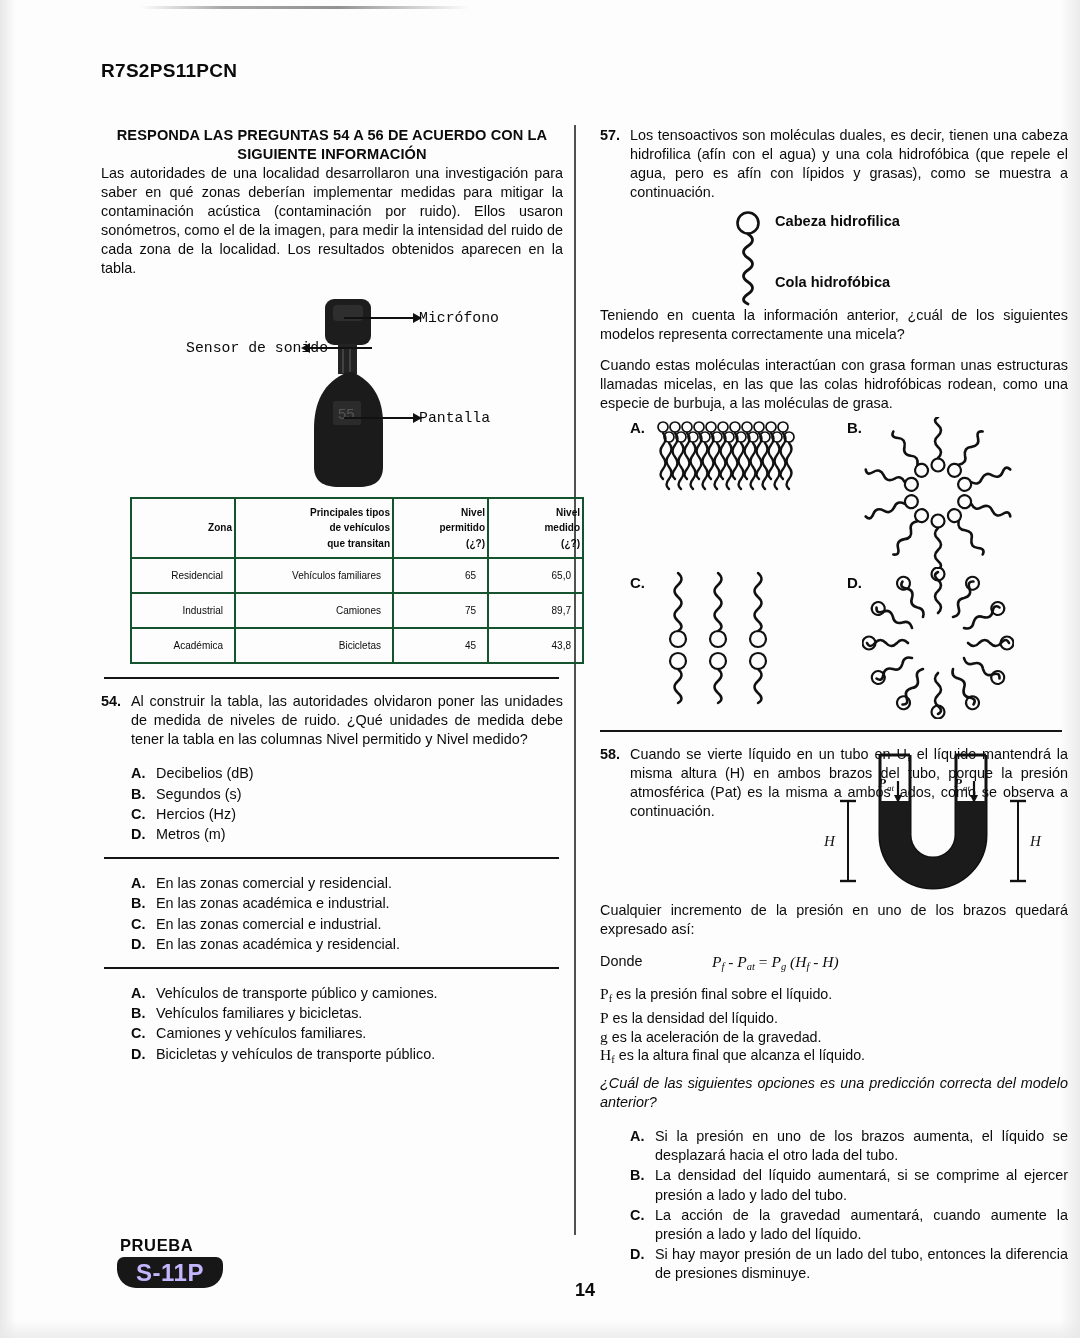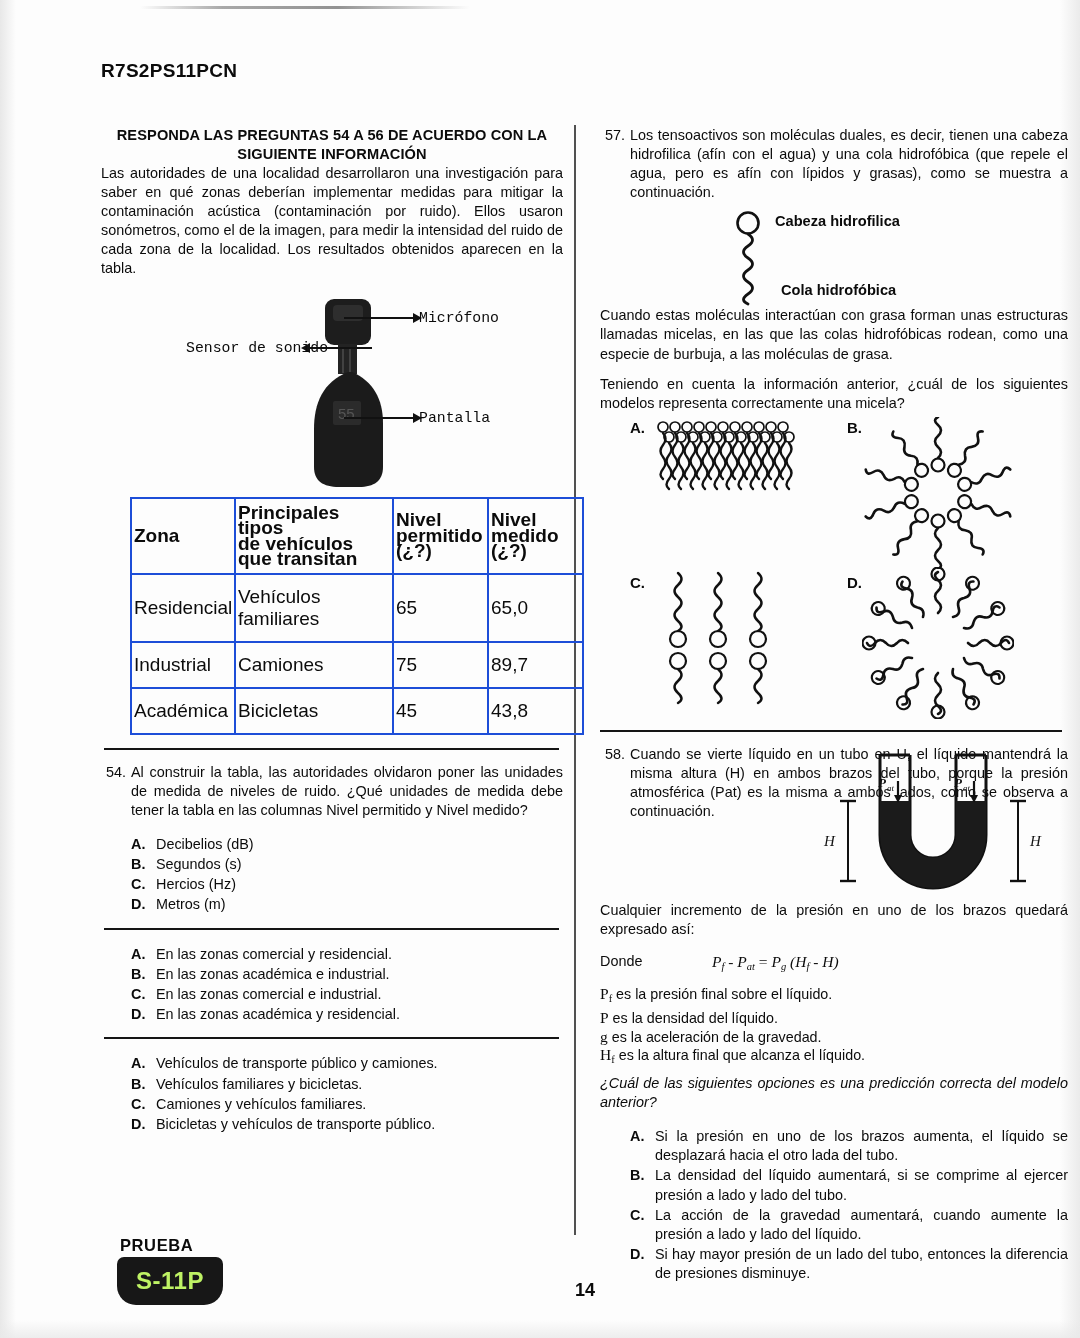--- a/index.html
+++ b/index.html
@@ -124,32 +124,32 @@
 
   
   table.zonas {
     border-collapse: collapse;
     margin-top: 8px;
     margin-left: 29px;
     width: 428px;
     table-layout: fixed;
   }
   table.zonas th, table.zonas td {
-    border: 2px solid #1d4ed8;
-    text-align: left;
+    border: 2px solid #14532d;
+    text-align: right;
     vertical-align: middle;
-    font-size: 19px;
+    font-size: 10px;
   }
   table.zonas th {
     font-weight: bold;
     padding: 6px 2px;
     line-height: 15.5px;
   }
   table.zonas td {
-    padding: 11px 2px;
+    padding: 11px 11px;
   }
   .c-zona  { width: 98px; }
   .c-tipos { width: 152px; }
   .c-perm  { width: 89px; }
   .c-med   { width: 89px; }
 
   .rule {
     height: 0;
     border-top: 2.5px solid #151515;
     margin: 13px 0 13px 3px;
@@ -157,24 +157,23 @@
   }
   .rule.r-right { width: 462px; margin-left: 0; }
 
   
   .q {
     display: flex;
     font-size: 14.4px;
     line-height: 19.1px;
   }
   .q-num {
-    font-weight: normal;
+    font-weight: bold;
     width: 30px;
     flex: 0 0 30px;
-    text-align: center;
   }
   .q-text {
     flex: 1;
     text-align: justify;
   }
   .opts {
     margin-top: 15px;
     margin-left: 30px;
     font-size: 14.4px;
     line-height: 19.2px;
@@ -197,21 +196,21 @@
     margin-top: 8px;
   }
   .surf-label {
     position: absolute;
     font-size: 14.6px;
     font-weight: bold;
     white-space: nowrap;
     text-align: center;
   }
   .surf-head-lbl { left: 175px; top: 3px; }
-  .surf-tail-lbl { left: 181px; top: 64px; margin-top: 8px; }
+  .surf-tail-lbl { left: 175px; top: 64px; }
   .surf-mol { position: absolute; left: 128px; top: 0px; }
 
   
   .micelles {
     position: relative;
     height: 300px;
     margin-top: 4px;
   }
   .mic-letter {
     position: absolute;
@@ -272,24 +271,24 @@
   }
   .prueba-word {
     font-size: 16.5px;
     font-weight: bold;
     letter-spacing: .6px;
     margin-left: 3px;
   }
   .badge {
     margin-top: 2px;
     width: 106px;
-    height: 48px;
+    height: 31px;
     background: #171717;
     border-radius: 7px 7px 19px 19px;
-    color: #bef264;
+    color: #c4b5fd;
     font-size: 24px;
     font-weight: bold;
     letter-spacing: .5px;
     display: flex;
     align-items: center;
     justify-content: center;
   }
   .page-number {
     position: absolute;
     left: 575px;
@@ -469,22 +468,22 @@
 
       <div class="surf-fig">
         <svg class="surf-mol" width="40" height="96" viewBox="0 0 40 96">
           <circle cx="20" cy="13" r="10.5" fill="none" stroke="#111" stroke-width="2.6"></circle>
           <path d="M20 24 q9 6 0 12 q-9 6 0 12 q9 6 0 12 q-9 6 0 12 q9 6 0 12 q-9 6 0 10" fill="none" stroke="#111" stroke-width="2.8" stroke-linecap="round"></path>
         </svg>
         <div class="surf-label surf-head-lbl">Cabeza hidrofilica</div>
         <div class="surf-label surf-tail-lbl">Cola hidrofóbica</div>
       </div>
 
+      <p class="body">Teniendo en cuenta la información anterior, ¿cuál de los siguientes modelos representa correctamente una micela?</p>
       <p class="body">Cuando estas moléculas interactúan con grasa forman unas estructuras llamadas micelas, en las que las colas hidrofóbicas rodean, como una especie de burbuja, a las moléculas de grasa.</p>
-      <p class="body">Teniendo en cuenta la información anterior, ¿cuál de los siguientes modelos representa correctamente una micela?</p>
 
       <div class="micelles">
 
         <div class="mic-letter mic-a-l">A.</div>
         <div class="mic-letter mic-b-l">B.</div>
         <div class="mic-letter mic-c-l">C.</div>
         <div class="mic-letter mic-d-l">D.</div>
 
         <svg class="mic-svg mic-a" width="150" height="90" viewBox="0 0 150 90">
           <g id="aTop" fill="none" stroke="#111" stroke-width="1.7">

